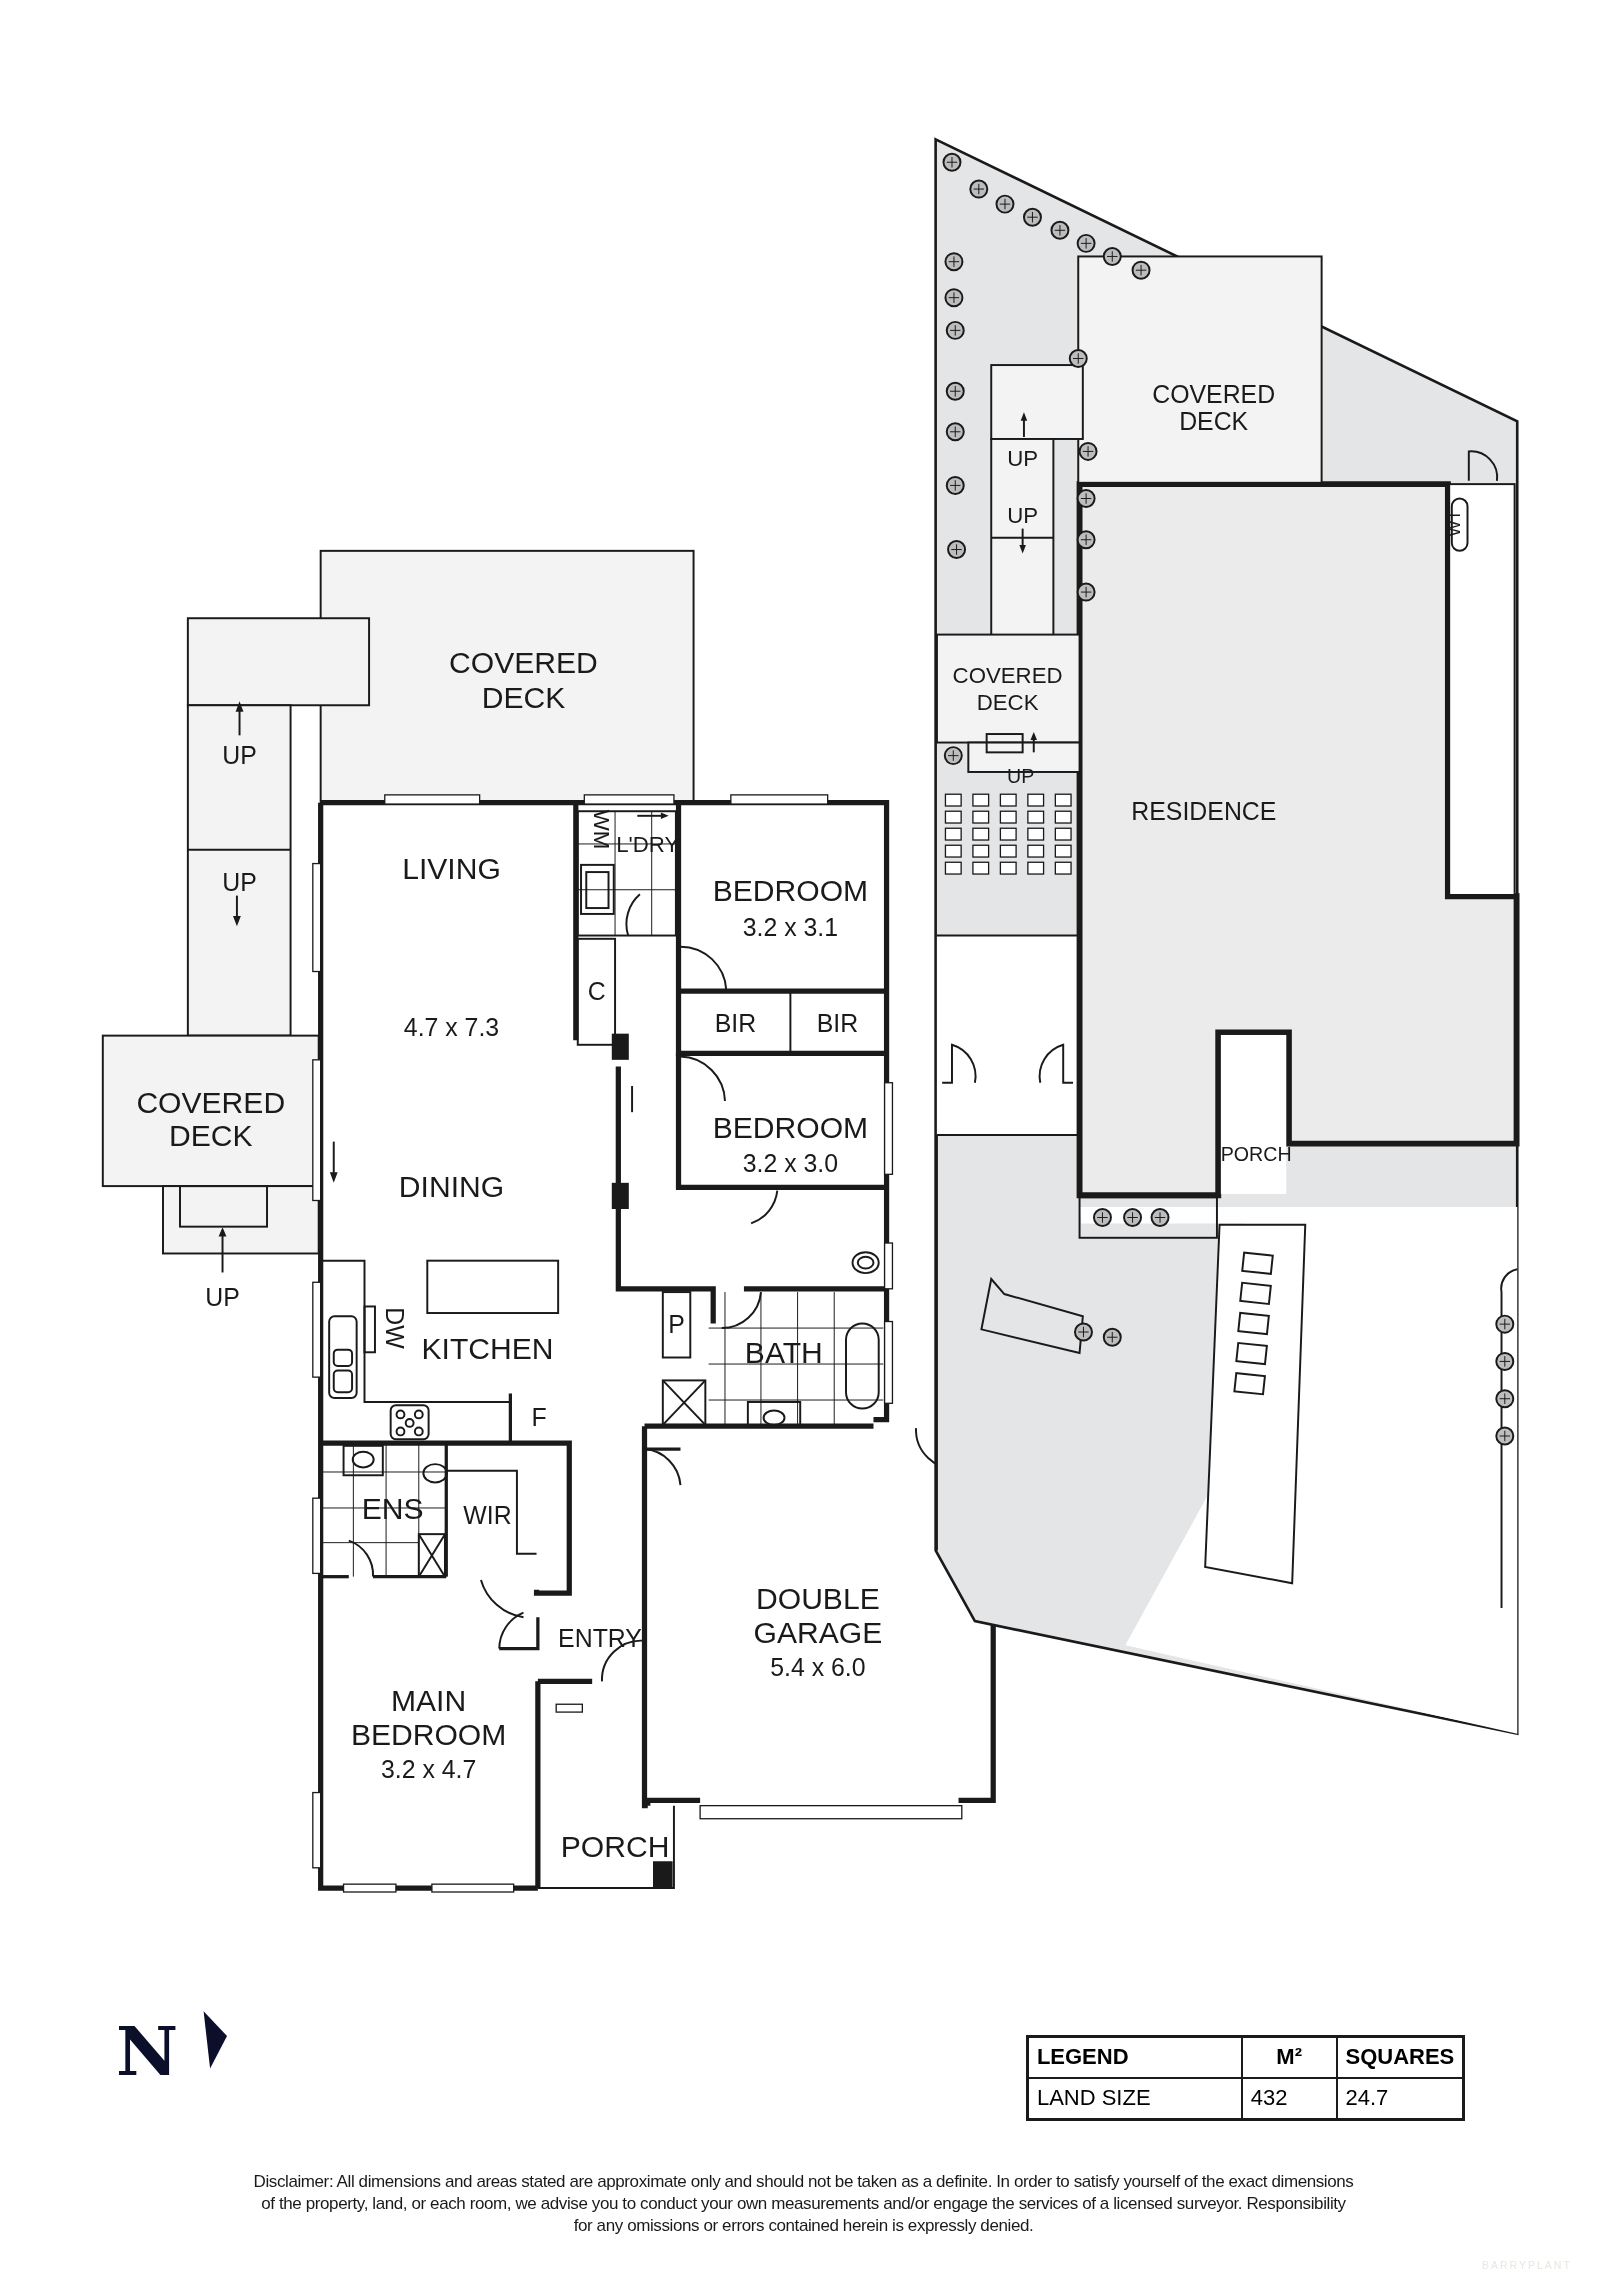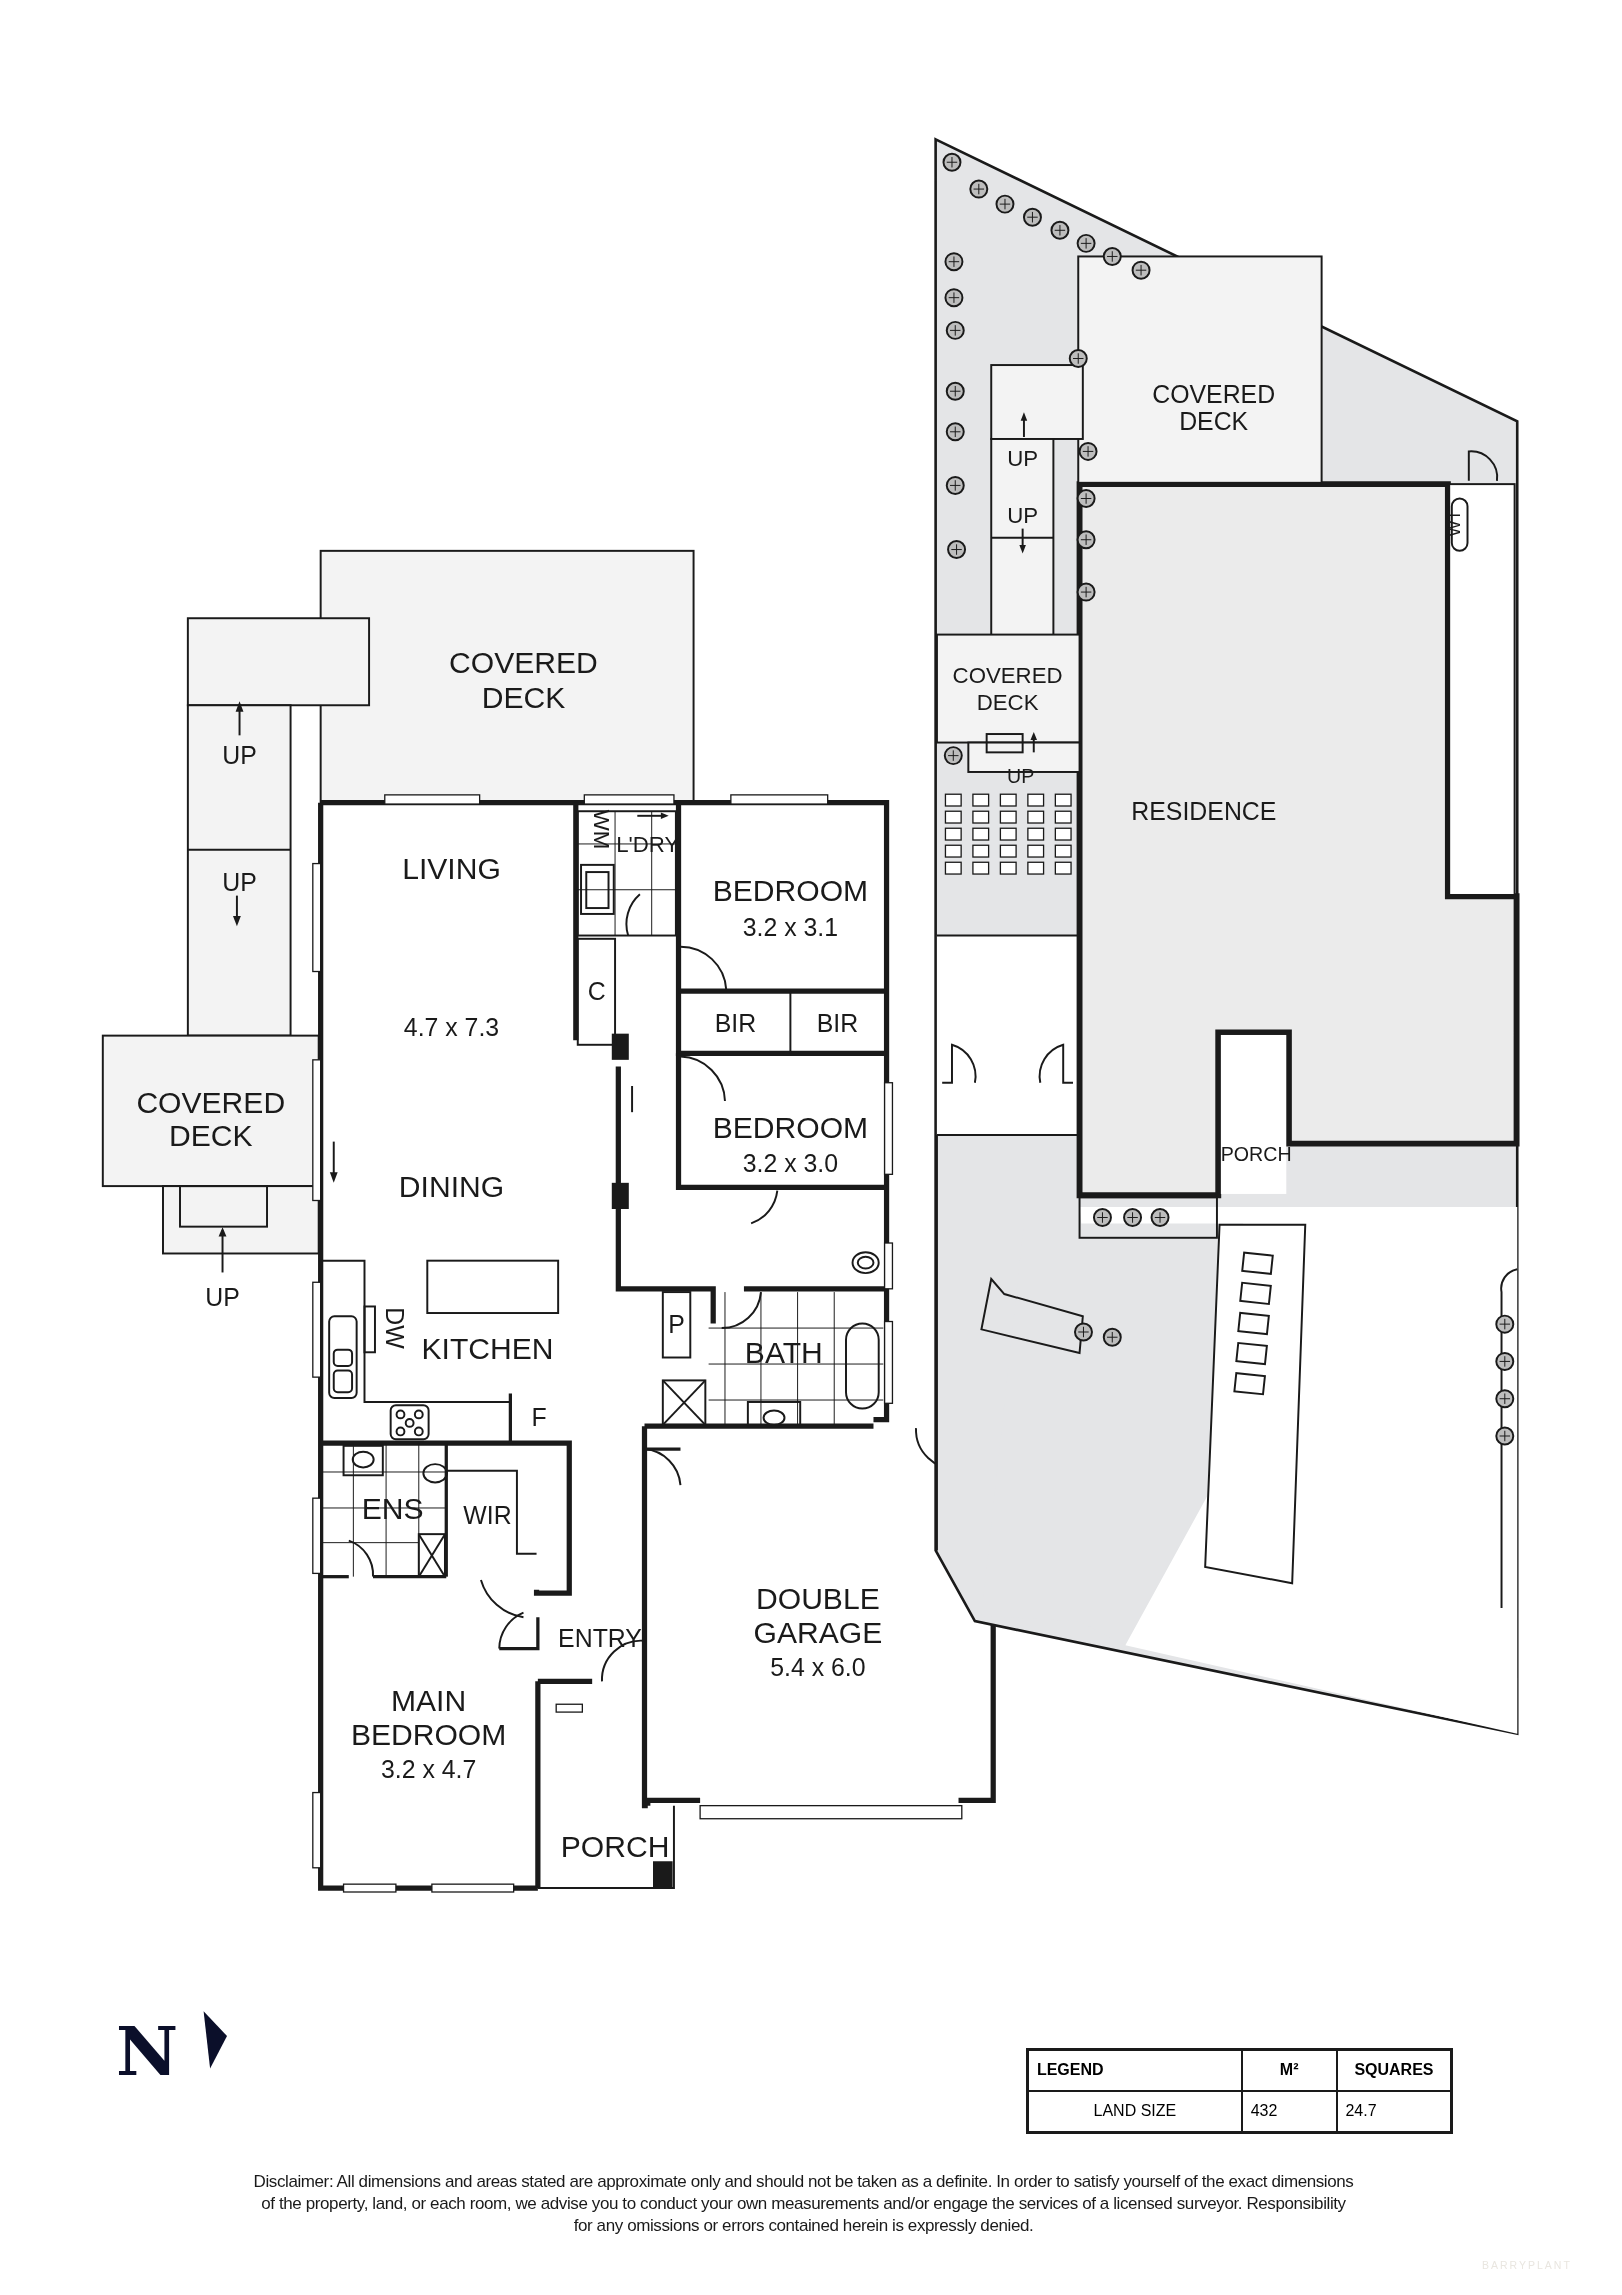--- a/index.html
+++ b/index.html
@@ -15,25 +15,25 @@
   .deck { fill: #f3f3f3; stroke: #1a1a1a; stroke-width: 3; }
   .yard { fill: #e4e5e7; stroke: #1a1a1a; stroke-width: 4; }
   .res  { fill: #ebebeb; stroke: #1a1a1a; stroke-width: 9; }
   .tree { fill: #bdbdbd; stroke: #1a1a1a; stroke-width: 3; }
   .tile { stroke: #1a1a1a; stroke-width: 1.5; }
   .win { stroke: #1a1a1a; stroke-width: 2; fill: #fff; }
   .north-n { position: absolute; left: 116px; top: 2017px; font-family: "DejaVu Serif", serif;
              font-weight: bold; font-size: 68px; color: #0b0f2a; line-height: 1; }
   .north-arrow { position: absolute; left: 201px; top: 2010px; }
   .legend { position: absolute; left: 1026px; top: 2035px; border-collapse: collapse;
-            border: 3.3px solid #1a1a1a; font-family: "Liberation Sans", sans-serif; font-size: 16px; margin-top: 13px; }
+            border: 3.3px solid #1a1a1a; font-family: "Liberation Sans", sans-serif; font-size: 22px; }
   .legend td, .legend th { border: 2.6px solid #1a1a1a; padding: 3.9px 7.9px; height: 31px; }
   .legend th { font-weight: bold; }
   .legend th.first { text-align: left; width: 196px; }
-  .legend td.first { text-align: center; }
+  .legend td.first { text-align: left; }
   .legend td { text-align: left; }
   .legend .c2 { width: 77px; }
   .legend .c3 { width: 97px; }
   .disclaimer { position: absolute; left: 58px; top: 2171px; width: 1491px; text-align: center;
                 font-family: "Liberation Sans", sans-serif; font-size: 17px; line-height: 22px; color: #1a1a1a; letter-spacing: -0.4px; }
   .brand { position: absolute; left: 1482px; top: 2259px; font-family: Liberation Sans, sans-serif;
            font-size: 10.5px; letter-spacing: 2px; color: #e9e6e0; }
 </style>
 </head>
 <body>

